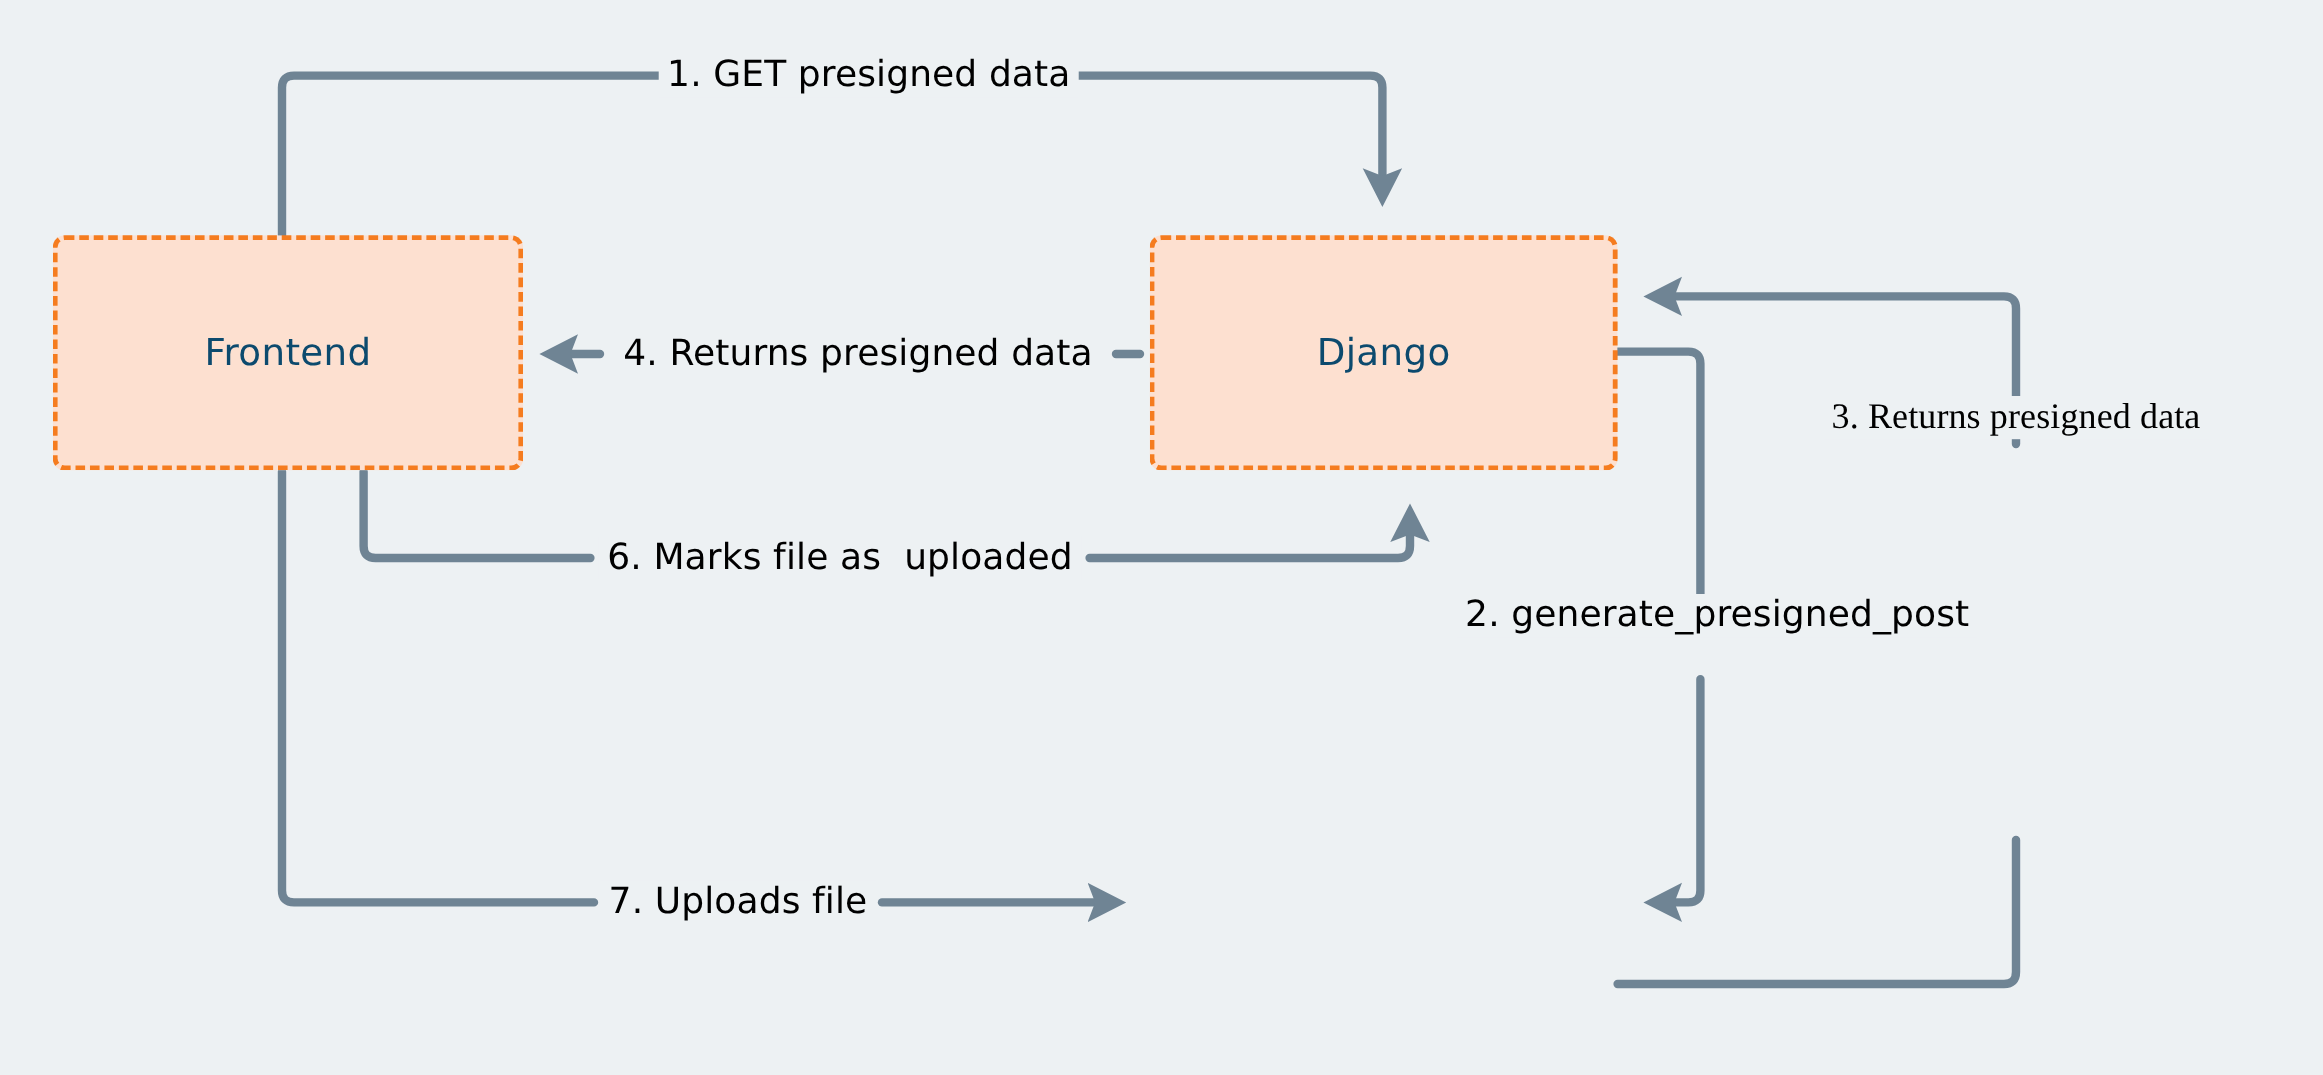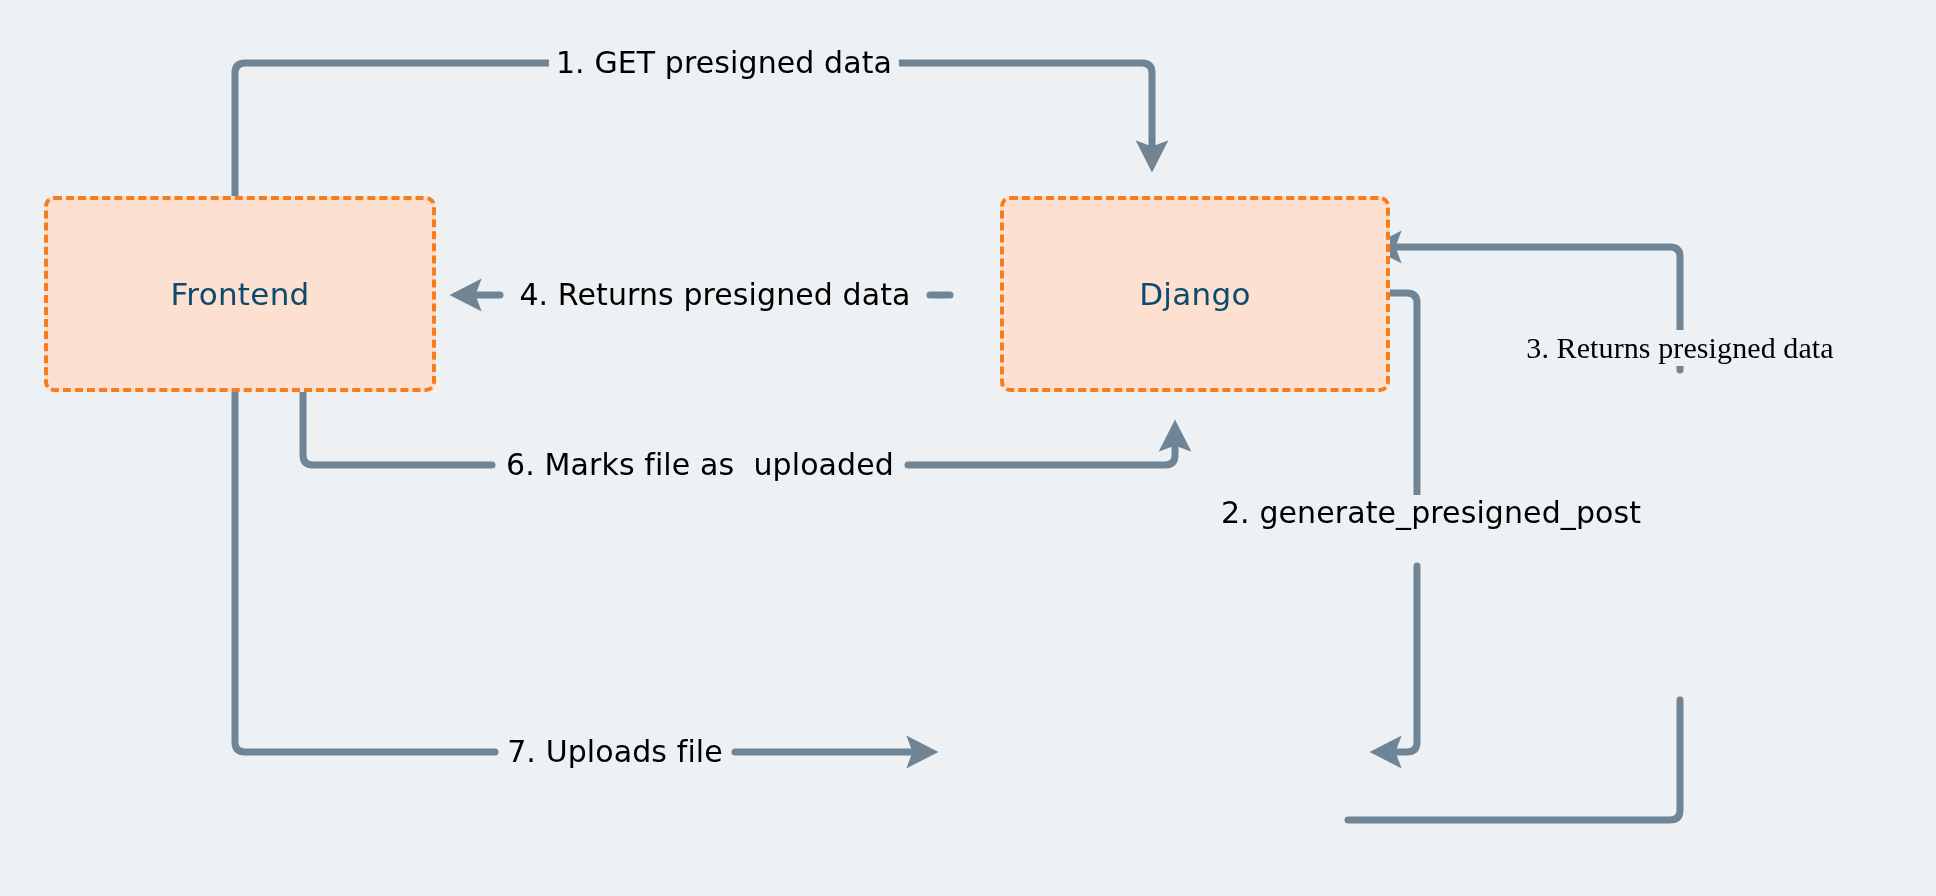--- a/index.html
+++ b/index.html
@@ -94,21 +94,21 @@
     <g>
       <path d="M 235 393 L 235 742 Q 235 752 245 752 L 495 752" fill="none" stroke="#6f8494" stroke-width="7" stroke-linecap="round"></path>
       <path d="M 735 752 L 928 752" fill="none" stroke="#6f8494" stroke-width="7" stroke-linecap="round" marker-end="url(#arrow-end)"></path>
     </g>
   </svg>
 
   <div class="node-box" id="node-frontend" style="left:44px; top:196px; width:392px; height:196px;">
     <span class="node-label">Frontend</span>
   </div>
 
-  <div class="node-box" id="node-django" style="left:1000px; top:196px; width:390px; height:196px;">
+  <div class="node-box" id="node-django" style="left:958px; top:196px; width:390px; height:196px;">
     <span class="node-label">Django</span>
   </div>
 
 
   <div class="edge-label" style="left:724px; top:63px;">1. GET presigned data</div>
 
   <div class="edge-label" style="left:715px; top:295px;">4. Returns presigned data</div>
 
   <div class="edge-label" style="left:700px; top:465px;text-align:right;">6. Marks file as  uploaded</div>
 

